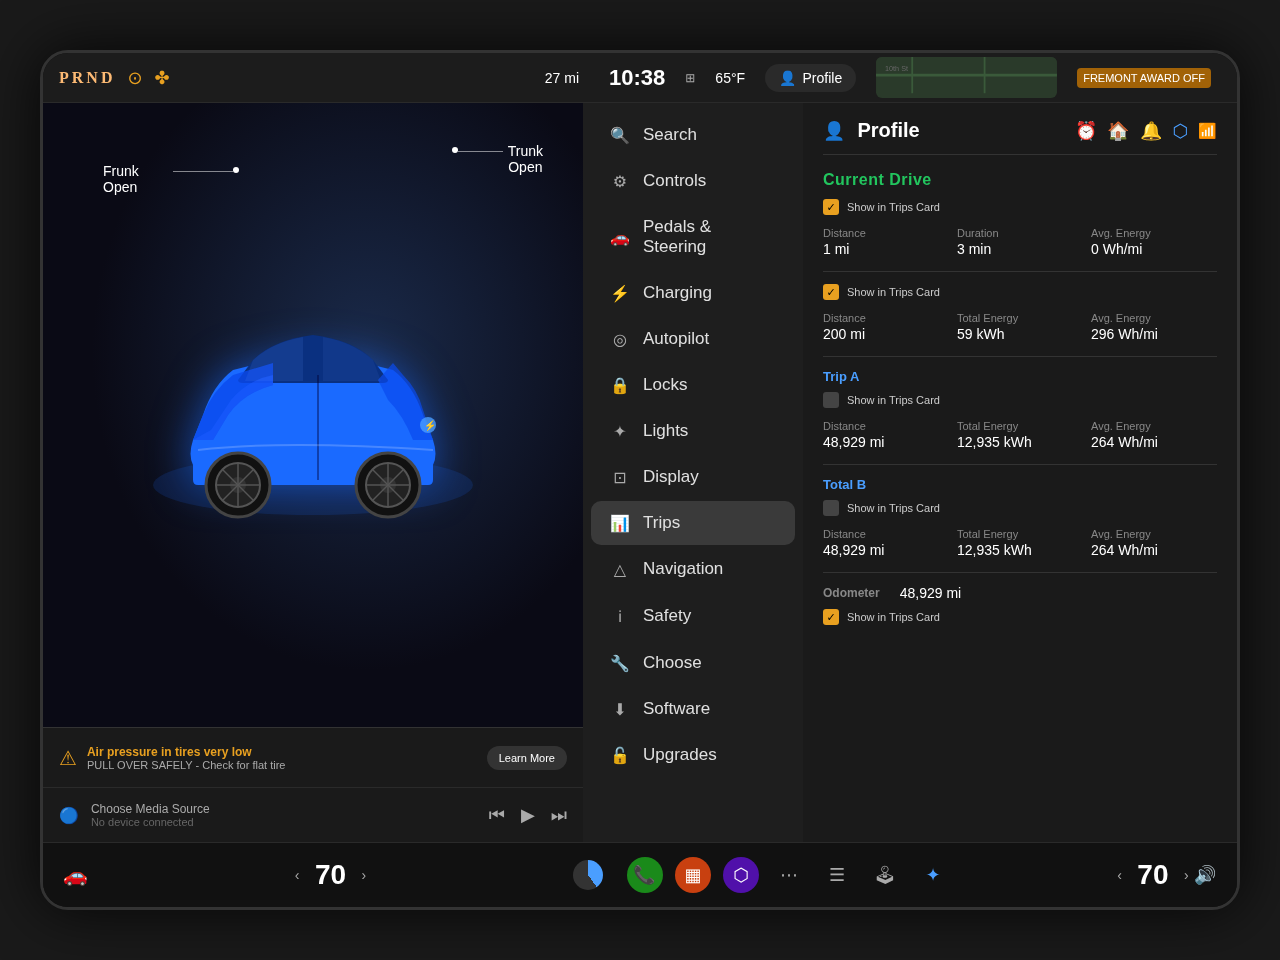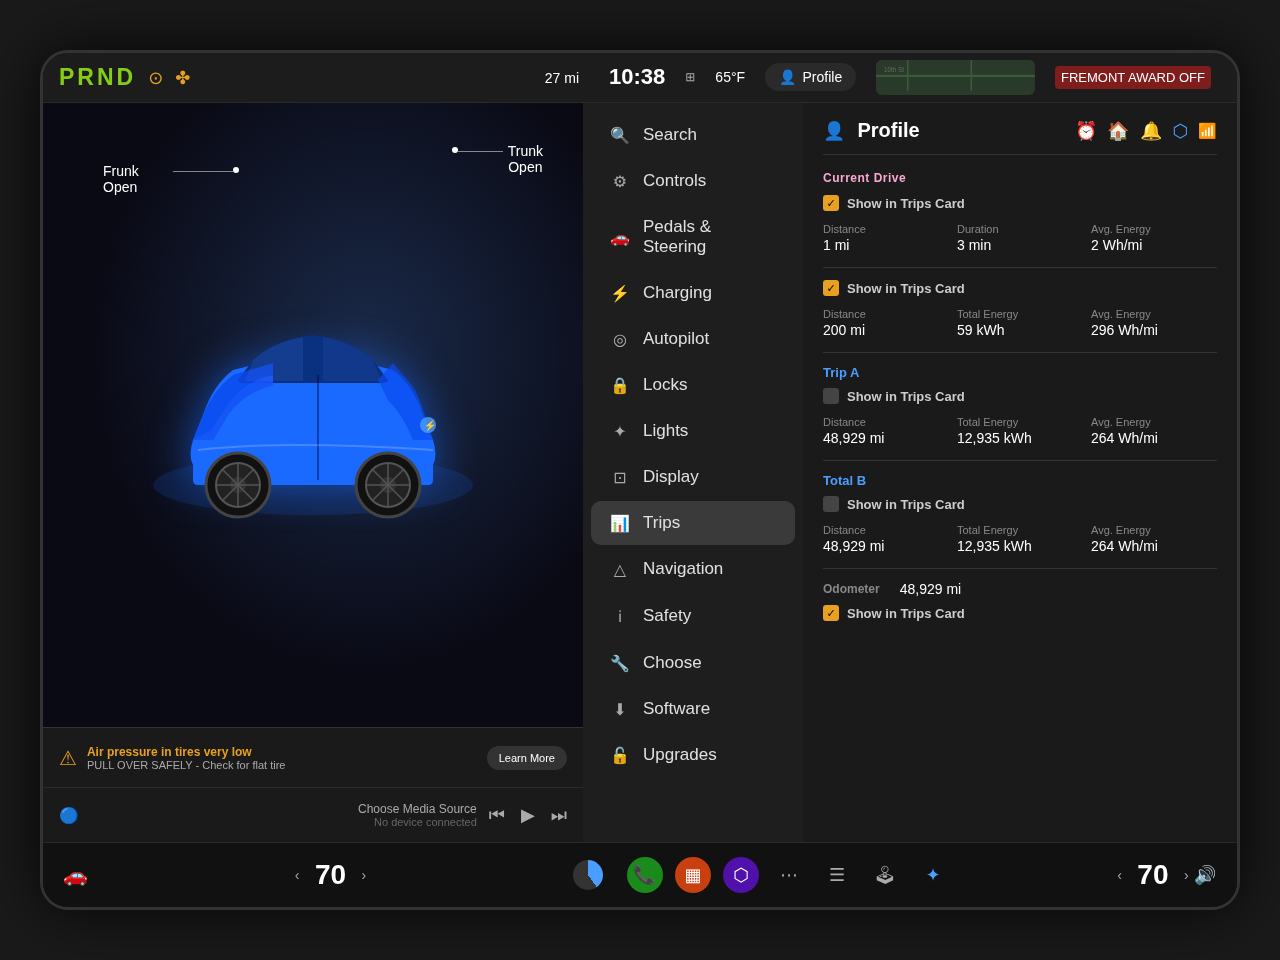--- a/index.html
+++ b/index.html
@@ -38,24 +38,25 @@
     }
 
     .status-left {
       display: flex;
       align-items: center;
       gap: 12px;
       width: 540px;
     }
 
     .prnd {
-      font-size: 23px;
+      font-size: 16px;
       font-weight: 700;
-      color: #84cc16;
+      color: #fdba74;
       letter-spacing: 3px;
+      font-family: Liberation Serif, serif;
     }
 
     .tire-icon, .settings-icon {
       color: #e8a020;
       font-size: 18px;
     }
 
     .range-display {
       color: #fff;
       font-size: 14px;
@@ -98,23 +99,23 @@
     .map-mini {
       flex: 1;
       height: 100%;
       background: #2a3a2a;
       border-radius: 6px;
       position: relative;
       overflow: hidden;
     }
 
     .fsd-badge {
-      background: #7f1d1d;
-      color: #fff;
-      font-size: 13px;
+      background: #a16207;
+      color: #fff;
+      font-size: 11px;
       padding: 4px 6px;
       border-radius: 4px;
       white-space: nowrap;
     }
 
     
     .main-content {
       flex: 1;
       display: flex;
       overflow: hidden;
@@ -191,21 +192,20 @@
       height: 55px;
     }
 
     .media-icon {
       color: #666;
       font-size: 16px;
     }
 
     .media-info {
       flex: 1;
-      text-align: right;
     }
 
     .media-title {
       color: #aaa;
       font-size: 12px;
     }
 
     .media-sub {
       color: #666;
       font-size: 11px;
@@ -299,22 +299,22 @@
       flex: 1;
     }
 
     .profile-icons {
       display: flex;
       gap: 10px;
       align-items: center;
     }
 
     .section-title {
-      color: #f9a8d4;
-      font-size: 12px;
+      color: #22c55e;
+      font-size: 16px;
       font-weight: 600;
       margin-bottom: 10px;
       margin-top: 6px;
       letter-spacing: 0.5px;
     }
 
     .checkbox-row {
       display: flex;
       align-items: center;
       gap: 8px;
@@ -336,22 +336,21 @@
       background: #444;
     }
 
     .checkbox-check {
       color: #000;
       font-size: 11px;
     }
 
     .checkbox-label {
       color: #ccc;
-      font-size: 13px;
-      font-weight: bold;
+      font-size: 11px;
     }
 
     .stats-grid {
       display: grid;
       grid-template-columns: repeat(3, 1fr);
       gap: 8px;
       margin-bottom: 14px;
     }
 
     .stat-item {}
@@ -735,21 +734,21 @@
             <div class="stat-item">
               <div class="stat-label">Distance</div>
               <div class="stat-value">1 mi</div>
             </div>
             <div class="stat-item">
               <div class="stat-label">Duration</div>
               <div class="stat-value">3 min</div>
             </div>
             <div class="stat-item">
               <div class="stat-label">Avg. Energy</div>
-              <div class="stat-value">2 Wh/mi</div>
+              <div class="stat-value">0 Wh/mi</div>
             </div>
           </div>
 
           <hr class="section-divider">
 
           <div class="checkbox-row">
             <div class="checkbox">
               <span class="checkbox-check">✓</span>
             </div>
             <span class="checkbox-label">Show in Trips Card</span>

